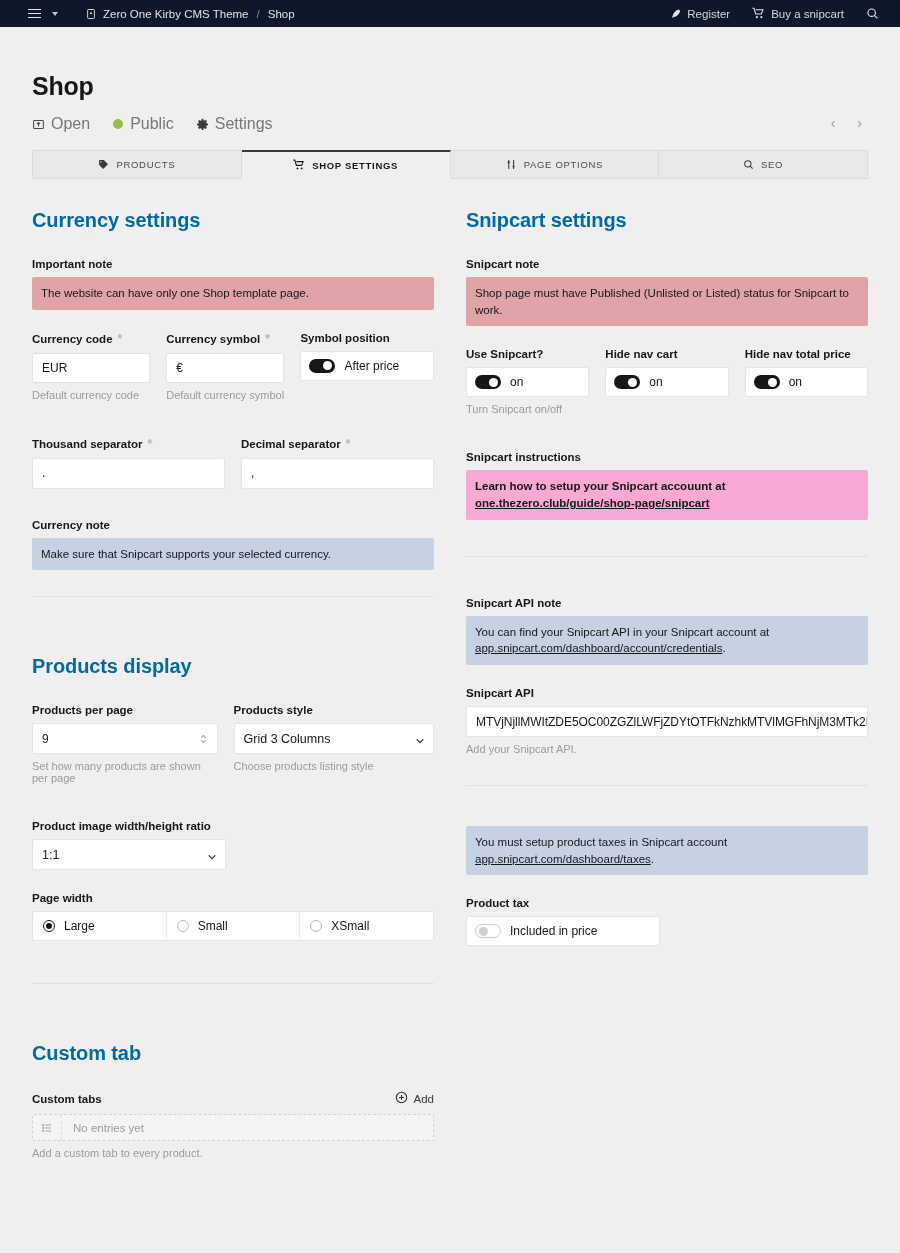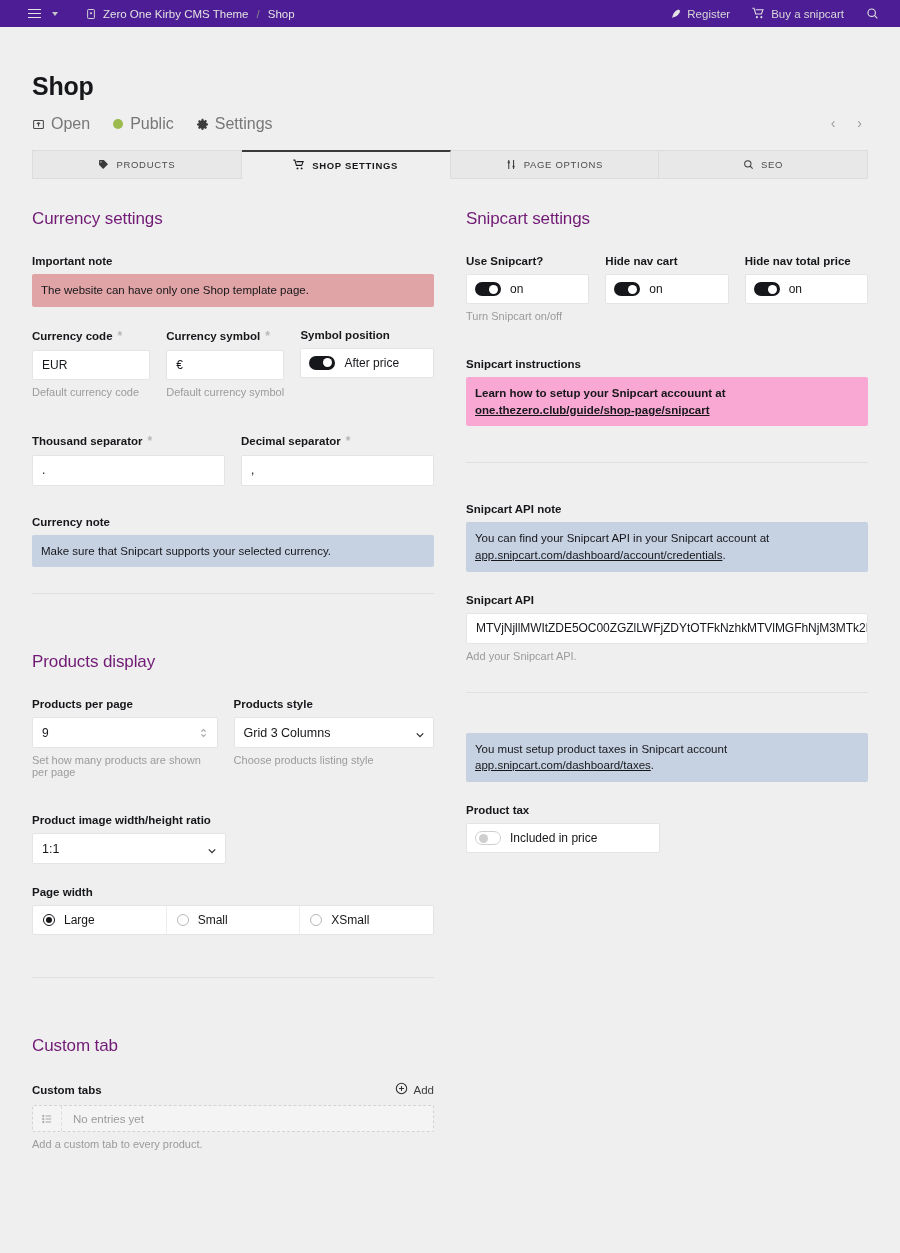--- a/index.html
+++ b/index.html
@@ -9,21 +9,21 @@
     height: 1253px;
     background: #efefef;
     font-family: "Liberation Sans", sans-serif;
     color: #16171a;
     overflow: hidden;
   }
 
   
   .topbar {
     height: 27px;
-    background: #4c1d95;
+    background: #0f172a;
     display: flex;
     align-items: center;
     padding: 0 12px 0 28px;
     color: #d6d6d6;
     font-size: 11.5px;
   }
   .topbar .left { display: flex; align-items: center; gap: 0; flex: 1; }
   .topbar .right { display: flex; align-items: center; gap: 4px; }
   .tb-item {
     display: flex; align-items: center; gap: 6px;
@@ -79,21 +79,21 @@
   .tab.active {
     background: #efefef; border-top: 2px solid #3a3a3a;
     border-bottom: 1px solid #efefef; color: #16171a; font-weight: 600;
   }
 
   
   .cols { display: flex; gap: 32px; margin-top: 30px; }
   .col { flex: 1; min-width: 0; }
 
   h2.section {
-    font-size: 17px; font-weight: 400; color: #701a75;
+    font-size: 20px; font-weight: 700; color: #0369a1;
     margin-bottom: 26px; letter-spacing: -0.1px;
   }
   .fld { margin-bottom: 22px; }
   .flabel {
     font-size: 11.5px; font-weight: 700; color: #16171a;
     margin-bottom: 7px; display: flex; align-items: baseline; gap: 5px;
   }
   .req { color: #b6b6b6; font-size: 12px; }
   .help { font-size: 11px; color: #9b9b9b; margin-top: 6px; }
 
@@ -473,20 +473,24 @@
         </div>
         <div class="help">Add a custom tab to every product.</div>
       </div>
 
     </div>
 
     <div class="col">
 
       <h2 class="section">Snipcart settings</h2>
 
+      <div class="fld">
+        <div class="flabel">Snipcart note</div>
+        <div class="notebox note-red">Shop page must have Published (Unlisted or Listed) status for Snipcart to work.</div>
+      </div>
 
       <div class="row3">
         <div class="fld" style="flex:1">
           <div class="flabel">Use Snipcart?</div>
           <div class="toggle-field">
             <span class="switch on">
                 <span class="knob"></span>
               </span>
             <span>on</span>
           </div>

